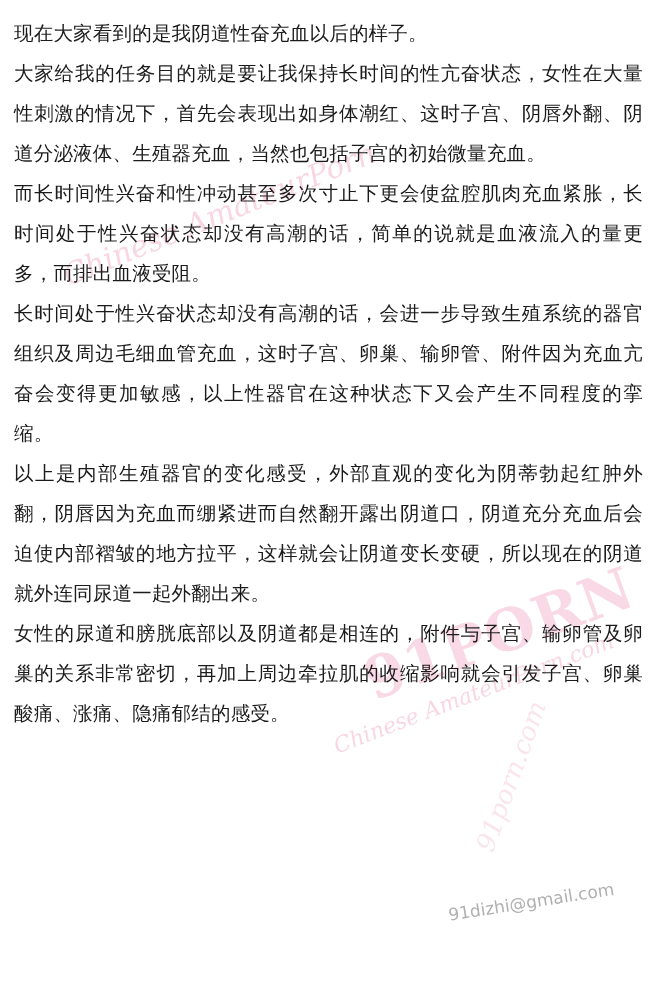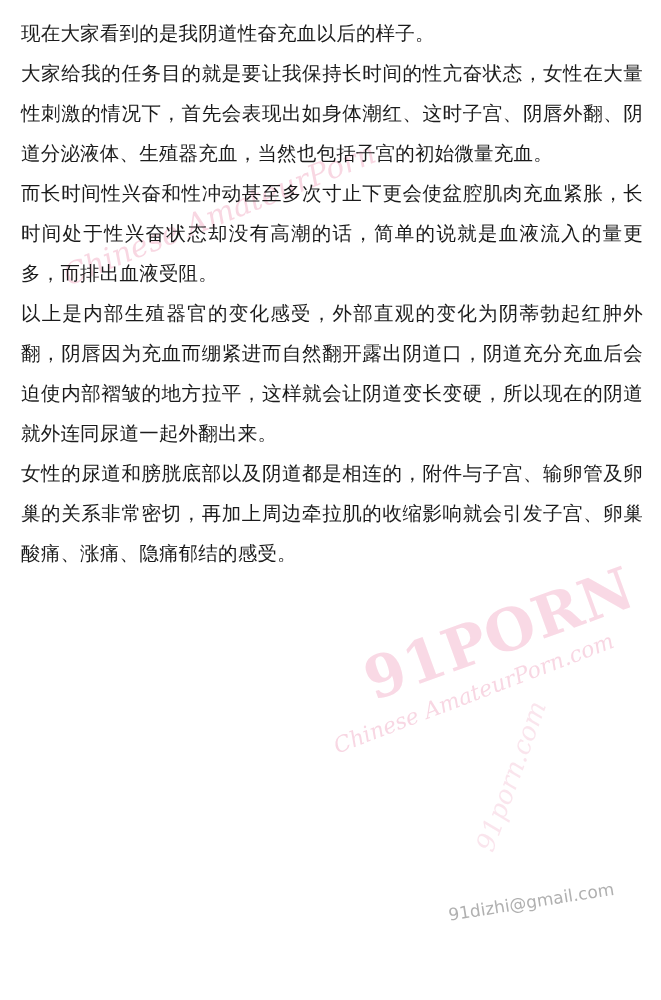--- a/index.html
+++ b/index.html
@@ -24,21 +24,21 @@
   }
   .doc-body {
     position: relative;
     z-index: 2;
   }
   .para {
     font-size: 19.5px;
     line-height: 40px;
     color: #1b1b1b;
     letter-spacing: 0.2px;
-    margin: 0 0 0 7px;
+    margin: 0 0 0 0;
     text-align: justify;
     text-justify: inter-character;
     word-break: break-all;
   }
   .watermark {
     position: absolute;
     z-index: 1;
     pointer-events: none;
     user-select: none;
     white-space: nowrap;
@@ -99,17 +99,18 @@
   <div class="watermark wm-a">Chinese AmateurPorn</div>
   <div class="watermark wm-e">91porn.com</div>
   <div class="watermark wm-b">91PORN</div>
   <div class="watermark wm-c">Chinese AmateurPorn.com</div>
   <div class="watermark wm-d">91dizhi@gmail.com</div>
 
   <div class="doc-body">
     <p class="para">现在大家看到的是我阴道性奋充血以后的样子。</p>
     <p class="para">大家给我的任务目的就是要让我保持长时间的性亢奋状态，女性在大量性刺激的情况下，首先会表现出如身体潮红、这时子宫、阴唇外翻、阴道分泌液体、生殖器充血，当然也包括子宫的初始微量充血。</p>
     <p class="para">而长时间性兴奋和性冲动甚至多次寸止下更会使盆腔肌肉充血紧胀，长时间处于性兴奋状态却没有高潮的话，简单的说就是血液流入的量更多，而排出血液受阻。</p>
+    <p class="para">长时间处于性兴奋状态却没有高潮的话，会进一步导致生殖系统的器官组织及周边毛细血管充血，这时子宫、卵巢、输卵管、附件因为充血亢奋会变得更加敏感，以上性器官在这种状态下又会产生不同程度的挛缩。</p>
     <p class="para">以上是内部生殖器官的变化感受，外部直观的变化为阴蒂勃起红肿外翻，阴唇因为充血而绷紧进而自然翻开露出阴道口，阴道充分充血后会迫使内部褶皱的地方拉平，这样就会让阴道变长变硬，所以现在的阴道就外连同尿道一起外翻出来。</p>
     <p class="para">女性的尿道和膀胱底部以及阴道都是相连的，附件与子宫、输卵管及卵巢的关系非常密切，再加上周边牵拉肌的收缩影响就会引发子宫、卵巢酸痛、涨痛、隐痛郁结的感受。</p>
   </div>
 
 </div>
 
 </body></html>

